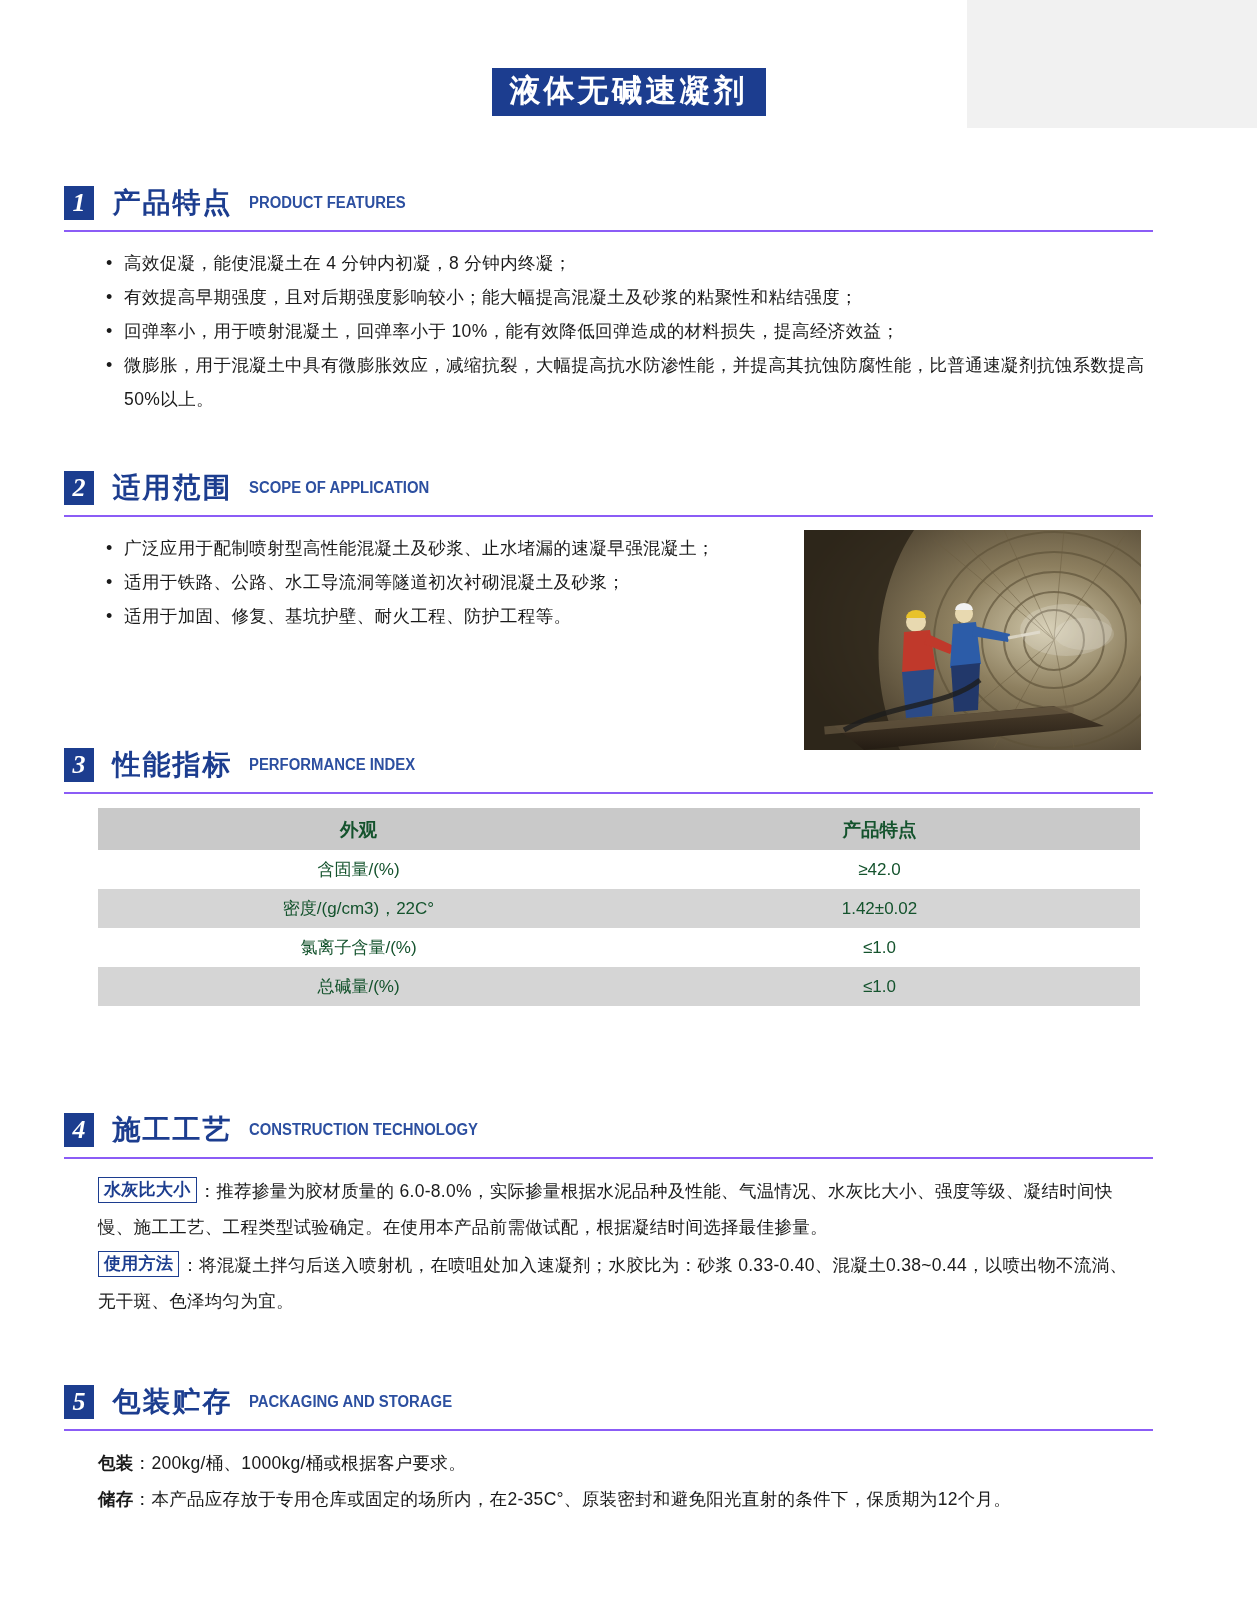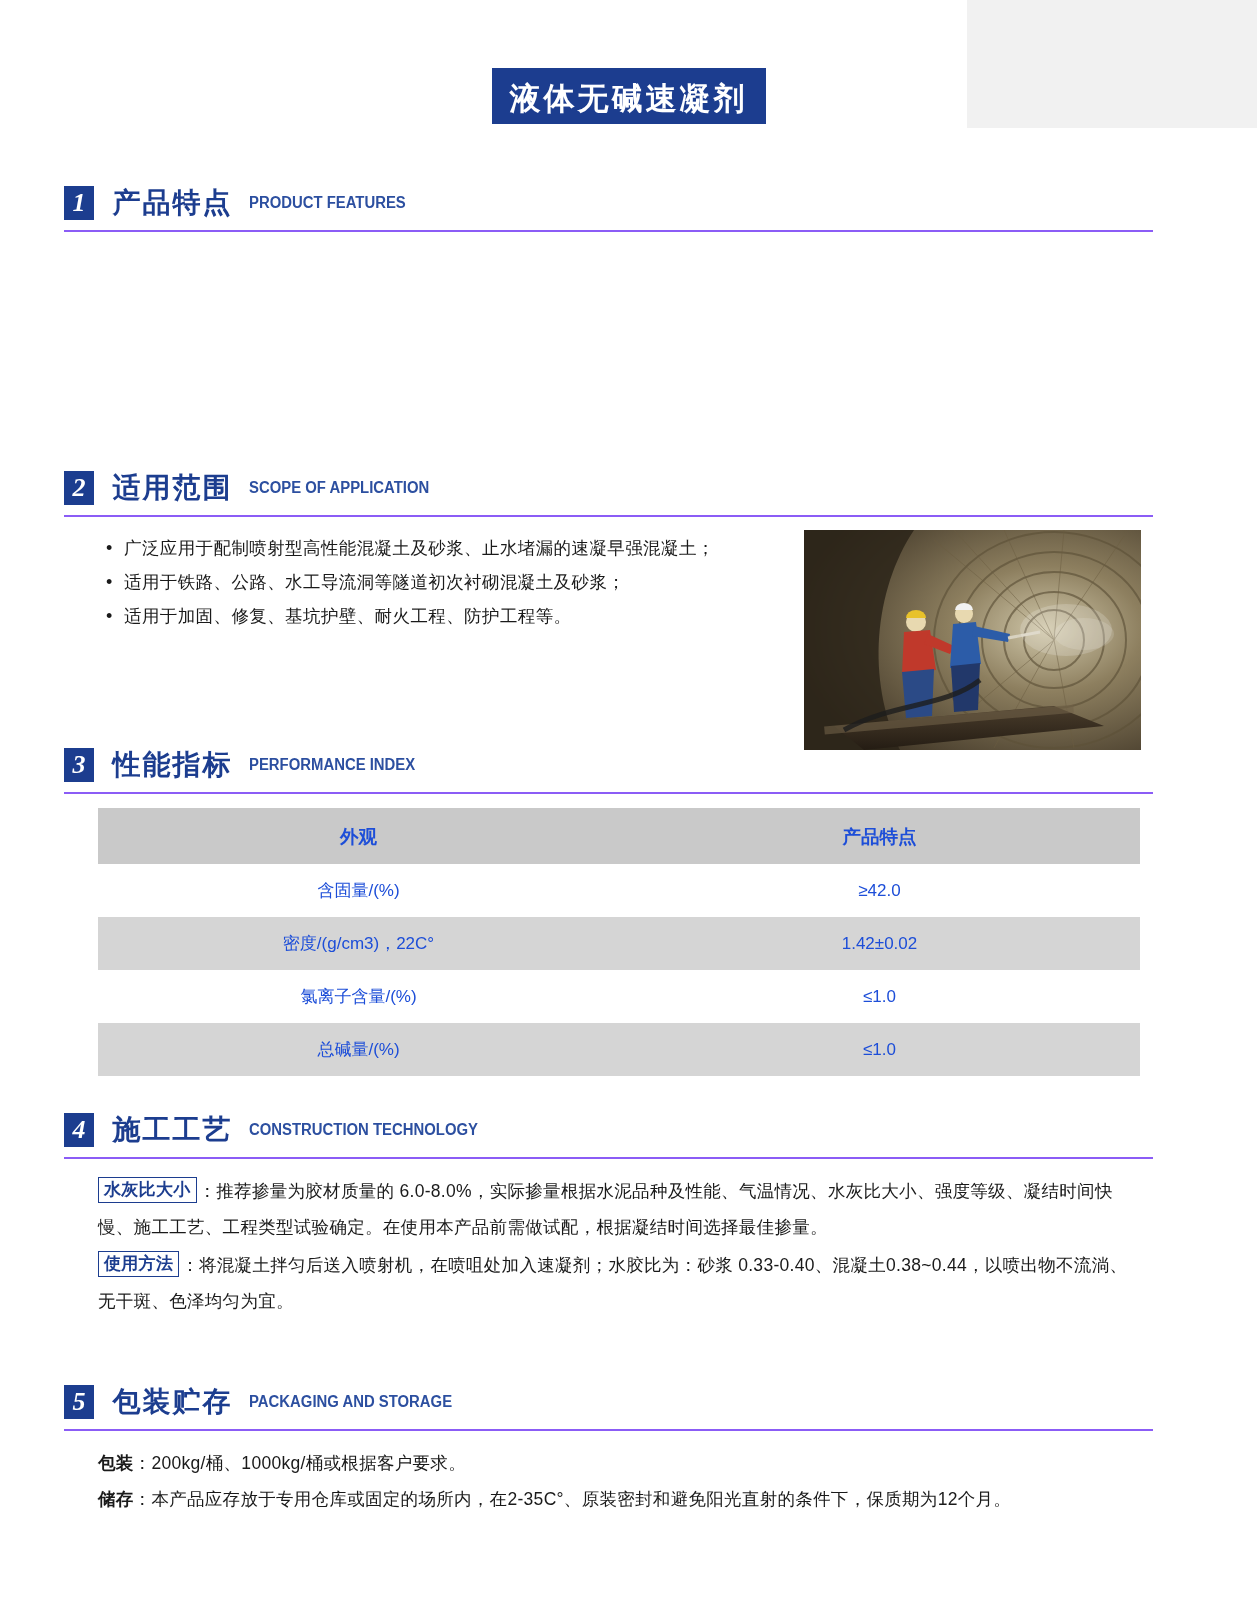--- a/index.html
+++ b/index.html
@@ -40,21 +40,21 @@
     width: 100%;
     text-align: center;
   }
   .title-box {
     display: inline-block;
     background: #1c3d8f;
     color: #ffffff;
     font-size: 31px;
     font-weight: bold;
     letter-spacing: 3px;
-    padding: 14px 18px 8px 18px;
+    padding: 6px 18px 8px 18px;
     line-height: 1.1;
   }
 
   
   .section {
     position: absolute;
     left: 64px;
     width: 1089px;
   }
   .sec-head {
@@ -139,22 +139,22 @@
   .perf-table {
     border-collapse: collapse;
     width: 1042px;
     margin-left: 34px;
     table-layout: fixed;
   }
   .perf-table td {
     height: 39px;
     font-size: 17px;
     text-align: center;
-    color: #1d4ed8;
-    padding: 7px;
+    color: #14532d;
+    padding: 0;
   }
   .perf-table tr.head td {
     background: #c9c9c9;
     font-weight: bold;
     font-size: 18.5px;
     height: 42px;
   }
   .perf-table tr.odd td { background: #ffffff; }
   .perf-table tr.even td { background: #d5d5d5; }
 
@@ -207,20 +207,26 @@
   <div class="header">
     <div class="title-box">液体无碱速凝剂</div>
   </div>
 
   <div class="section" style="top:186px;">
     <div class="sec-head">
       <span class="sec-num">1</span>
       <span class="sec-cn">产品特点</span>
       <span class="sec-en">PRODUCT FEATURES</span>
     </div>
+    <ul class="bullets">
+      <li>高效促凝，能使混凝土在 4 分钟内初凝，8 分钟内终凝；</li>
+      <li>有效提高早期强度，且对后期强度影响较小；能大幅提高混凝土及砂浆的粘聚性和粘结强度；</li>
+      <li>回弹率小，用于喷射混凝土，回弹率小于 10%，能有效降低回弹造成的材料损失，提高经济效益；</li>
+      <li>微膨胀，用于混凝土中具有微膨胀效应，减缩抗裂，大幅提高抗水防渗性能，并提高其抗蚀防腐性能，比普通速凝剂抗蚀系数提高 50%以上。</li>
+    </ul>
   </div>
 
   <div class="section" style="top:471px;">
     <div class="sec-head">
       <span class="sec-num">2</span>
       <span class="sec-cn">适用范围</span>
       <span class="sec-en">SCOPE OF APPLICATION</span>
     </div>
     <ul class="bullets">
       <li>广泛应用于配制喷射型高性能混凝土及砂浆、止水堵漏的速凝早强混凝土；</li>

